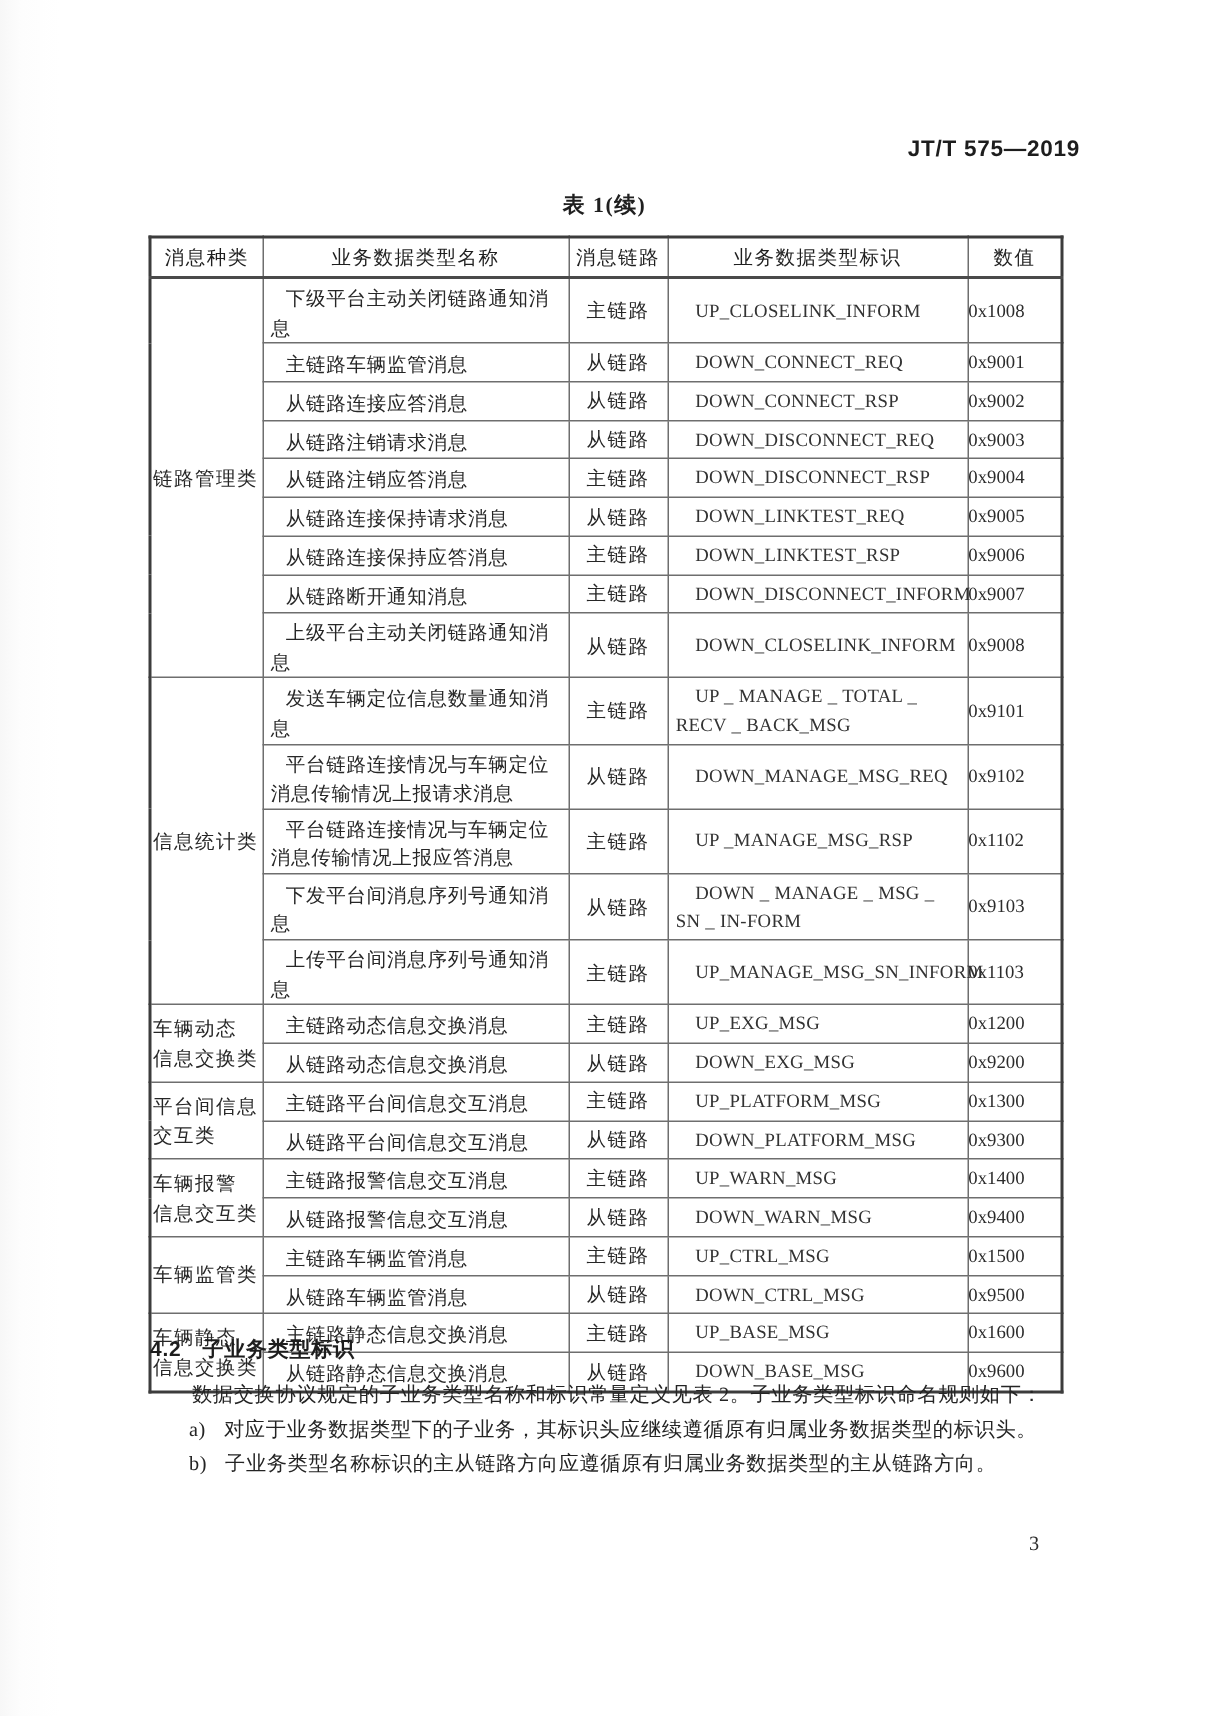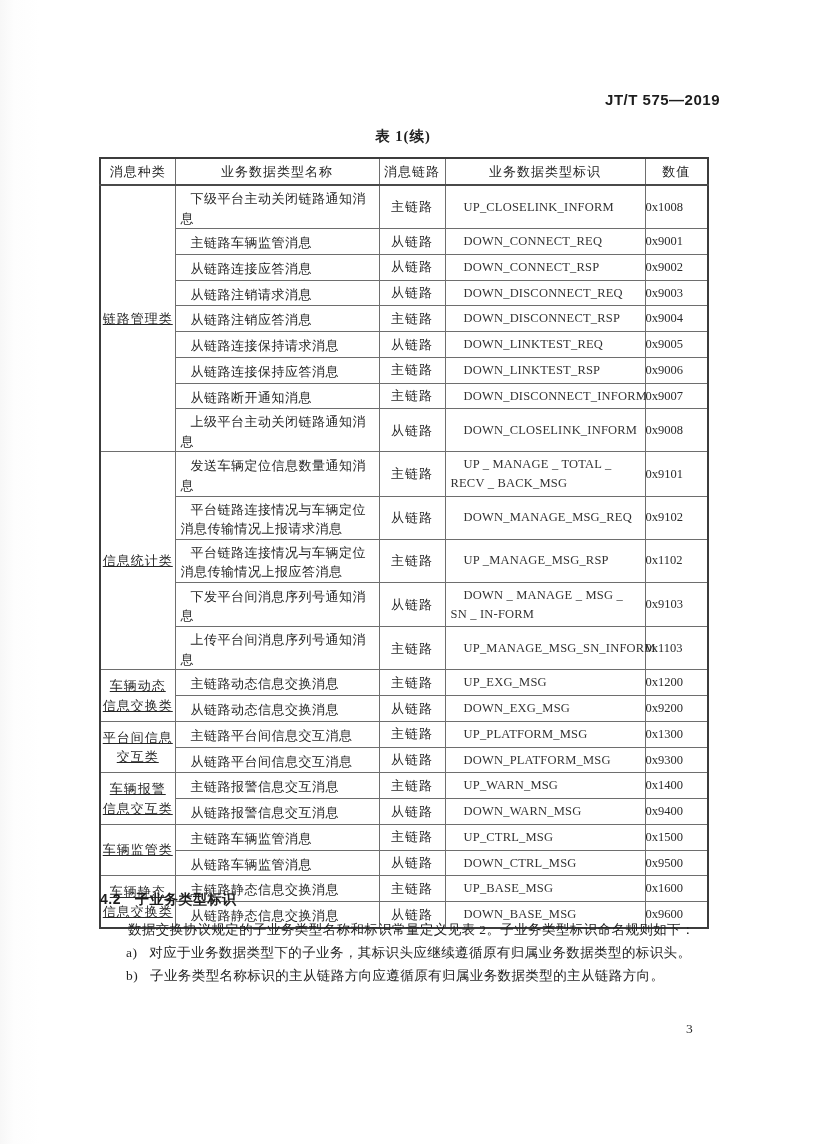--- a/index.html
+++ b/index.html
@@ -48,23 +48,22 @@
   table.msg-table { border: 2px solid #3c3c3c; }
   table.msg-table thead th {
     height: 27px; text-align: center; font-weight: normal;
     border-bottom: 2px solid #4a4a4a;
     letter-spacing: 1px; color: #1f1f1f;
   }
   table.msg-table tbody tr { height: 24px; }
   tr.group-start td { border-top: 1.8px solid #4a4a4a; }
 
   td.cell-category {
-    text-align: center; white-space: pre-line; letter-spacing: 1px;
+    white-space: pre-line; letter-spacing: 1px;
     padding: 2px 1px;
-    text-decoration: underline;
   }
   td.cell-name {
     text-align: left; padding: 3px 3px 0 5px; text-indent: 10px;
     letter-spacing: 0.5px;
   }
   td.cell-link { text-align: center; letter-spacing: 1px; margin-left: 36px; }
   td.cell-ident {
     text-align: left; padding: 3px 2px 3px 5px; text-indent: 13px;
     font-size: 12.5px; font-weight: normal; color: #333; letter-spacing: 0.2px;
     line-height: 1.6;

